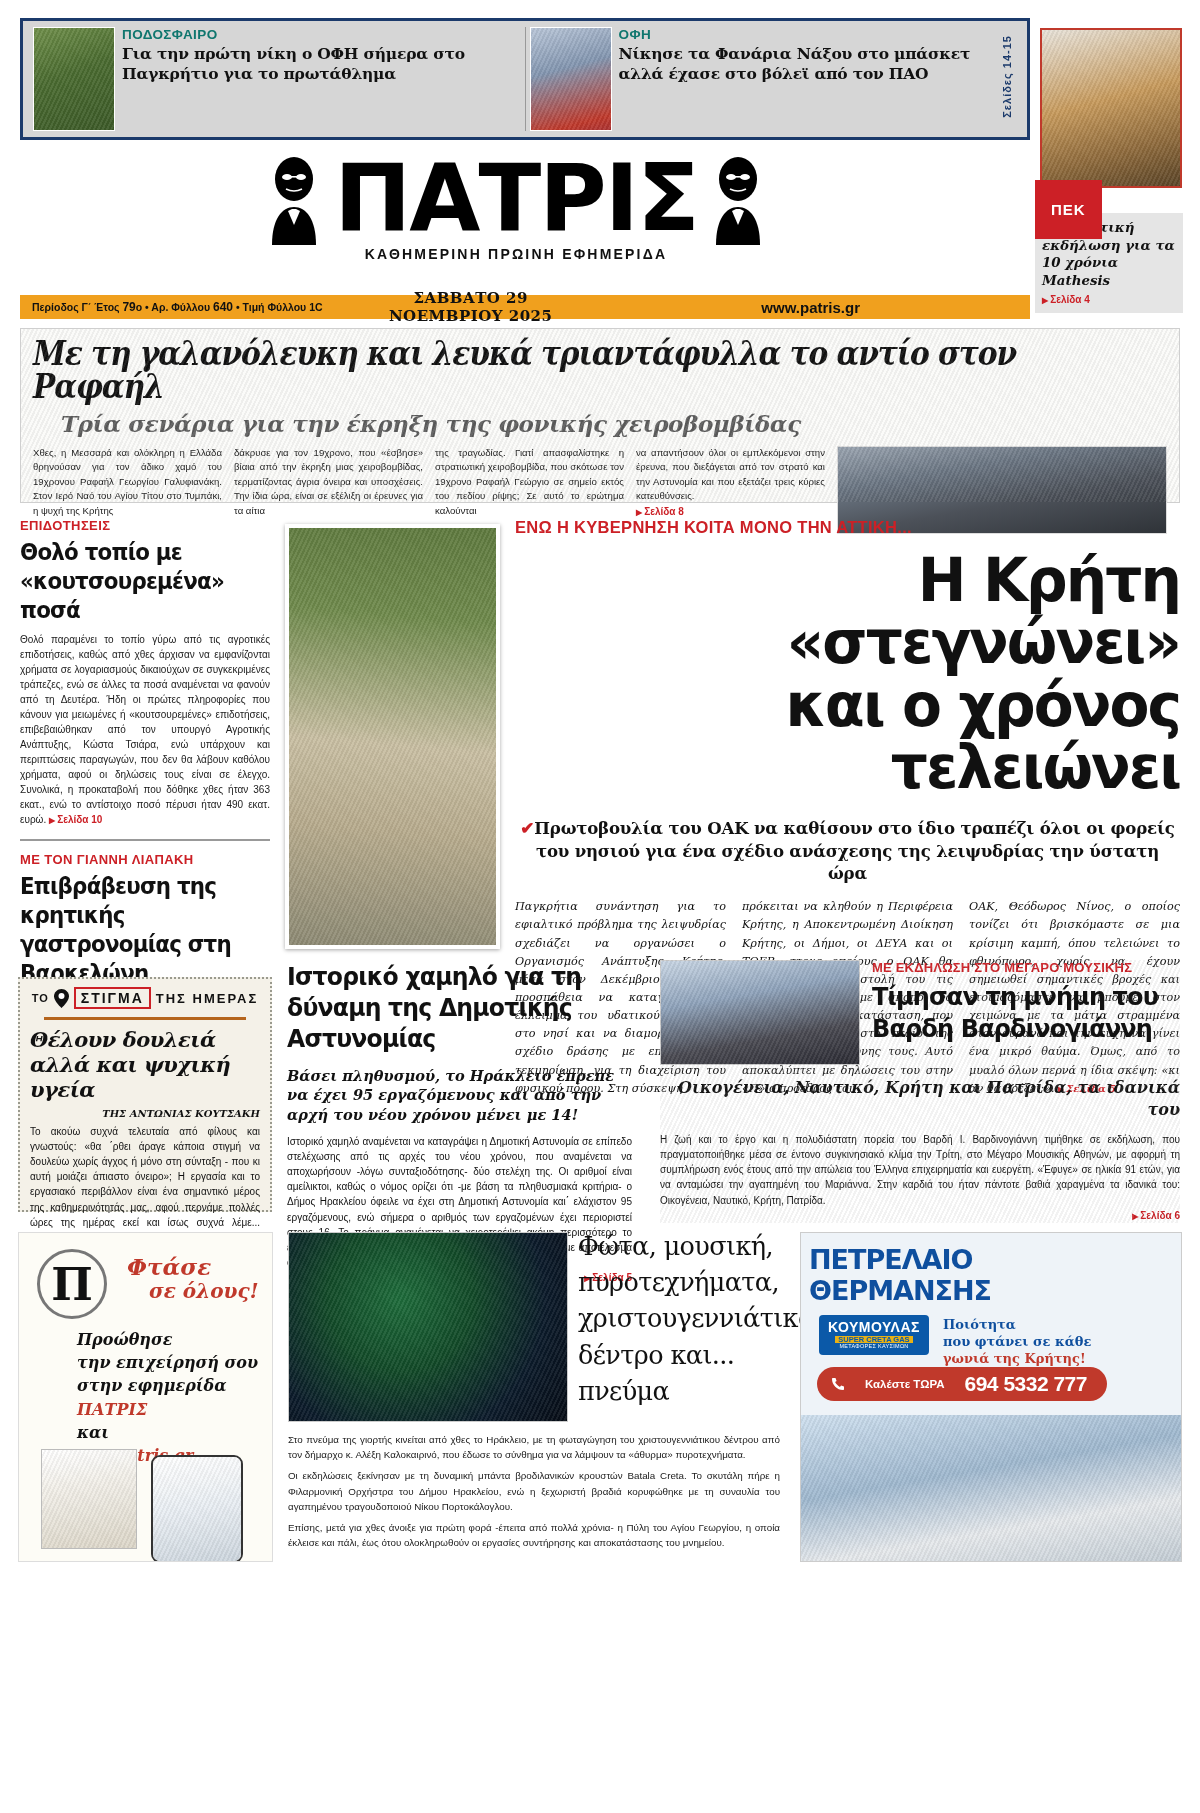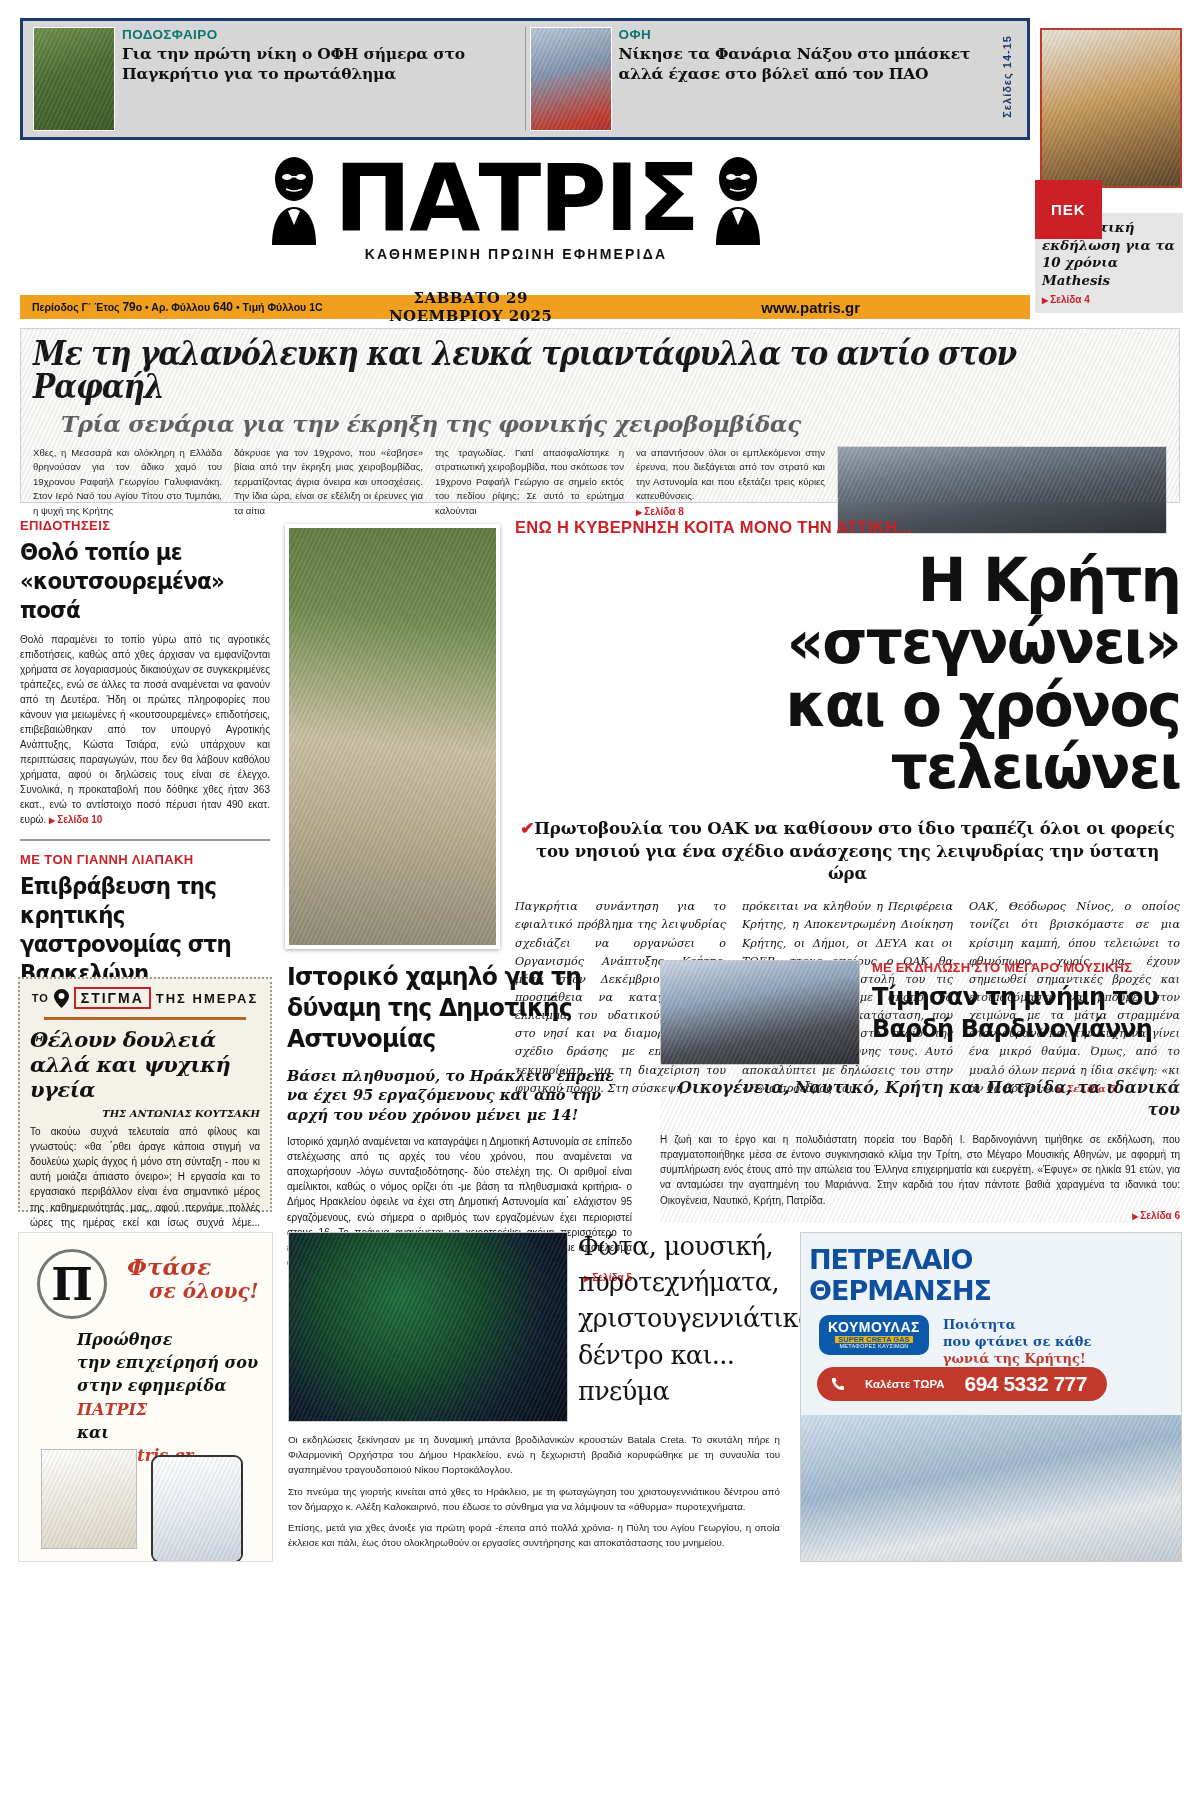--- a/index.html
+++ b/index.html
@@ -246,21 +246,21 @@
     position:absolute; left:800px; top:1232px; width:382px; height:330px;
     background:#eef3f8; border:1px solid #ccc; overflow:hidden;
   }
   .gas-h {
     position:absolute; left:8px; top:12px; width:240px;
     font-family:"DejaVu Sans", sans-serif; font-weight:bold;
     font-size:27px; line-height:1.13; color:#0f4f9e; letter-spacing:-1px;
   }
   .gas-logo {
     position:absolute; left:18px; top:82px; width:110px; height:40px;
-    background:#0b59a8; color:#fff; border-radius:10px;
+    background:#0b59a8; color:#fff; border-radius:4px;
     display:flex; flex-direction:column; align-items:center; justify-content:center;
     line-height:1.05;
   }
   .gas-logo .n1 { font-size:14px; font-weight:bold; letter-spacing:.5px; }
   .gas-logo .n2 { font-size:7.5px; font-weight:bold; background:#e8b116; color:#0b59a8; padding:0 3px; margin-top:1px;}
   .gas-logo .n3 { font-size:5.5px; margin-top:1px; letter-spacing:.3px;}
   .gas-claim {
     position:absolute; left:142px; top:84px; width:150px;
     font-family:"DejaVu Serif", serif; font-weight:bold; font-size:13px;
     line-height:1.3; color:#0f4f9e;
@@ -508,22 +508,22 @@
 
   <div class="xmas-head">
     <div>Φώτα, μουσική,</div>
     <div>πυροτεχνήματα,</div>
     <div>χριστουγεννιάτικο</div>
     <div>δέντρο και...</div>
     <div>πνεύμα</div>
   </div>
 
   <div class="xmas-body">
+    <p>Στο πνεύμα της γιορτής κινείται από χθες το Ηράκλειο, με τη φωταγώγηση του χριστουγεννιάτικου δέντρου από τον δήμαρχο κ. Αλέξη Καλοκαιρινό, που έδωσε το σύνθημα για να λάμψουν τα «άθυρμα» πυροτεχνήματα.</p>
     <p>Οι εκδηλώσεις ξεκίνησαν με τη δυναμική μπάντα βροδιλανικών κρουστών Batala Creta. Το σκυτάλη πήρε η Φιλαρμονική Ορχήστρα του Δήμου Ηρακλείου, ενώ η ξεχωριστή βραδιά κορυφώθηκε με τη συναυλία του αγαπημένου τραγουδοποιού Νίκου Πορτοκάλογλου.</p>
-    <p>Στο πνεύμα της γιορτής κινείται από χθες το Ηράκλειο, με τη φωταγώγηση του χριστουγεννιάτικου δέντρου από τον δήμαρχο κ. Αλέξη Καλοκαιρινό, που έδωσε το σύνθημα για να λάμψουν τα «άθυρμα» πυροτεχνήματα.</p>
     <p>Επίσης, μετά για χθες άνοιξε για πρώτη φορά -έπειτα από πολλά χρόνια- η Πύλη του Αγίου Γεωργίου, η οποία έκλεισε και πάλι, έως ότου ολοκληρωθούν οι εργασίες συντήρησης και αποκατάστασης του μνημείου.</p>
   </div>
 
   <div class="gasad">
     <div class="gas-h">
       <div>ΠΕΤΡΕΛΑΙΟ</div>
       <div>ΘΕΡΜΑΝΣΗΣ</div>
     </div>
     <div class="gas-logo">
       <div class="n1">ΚΟΥΜΟΥΛΑΣ</div>

